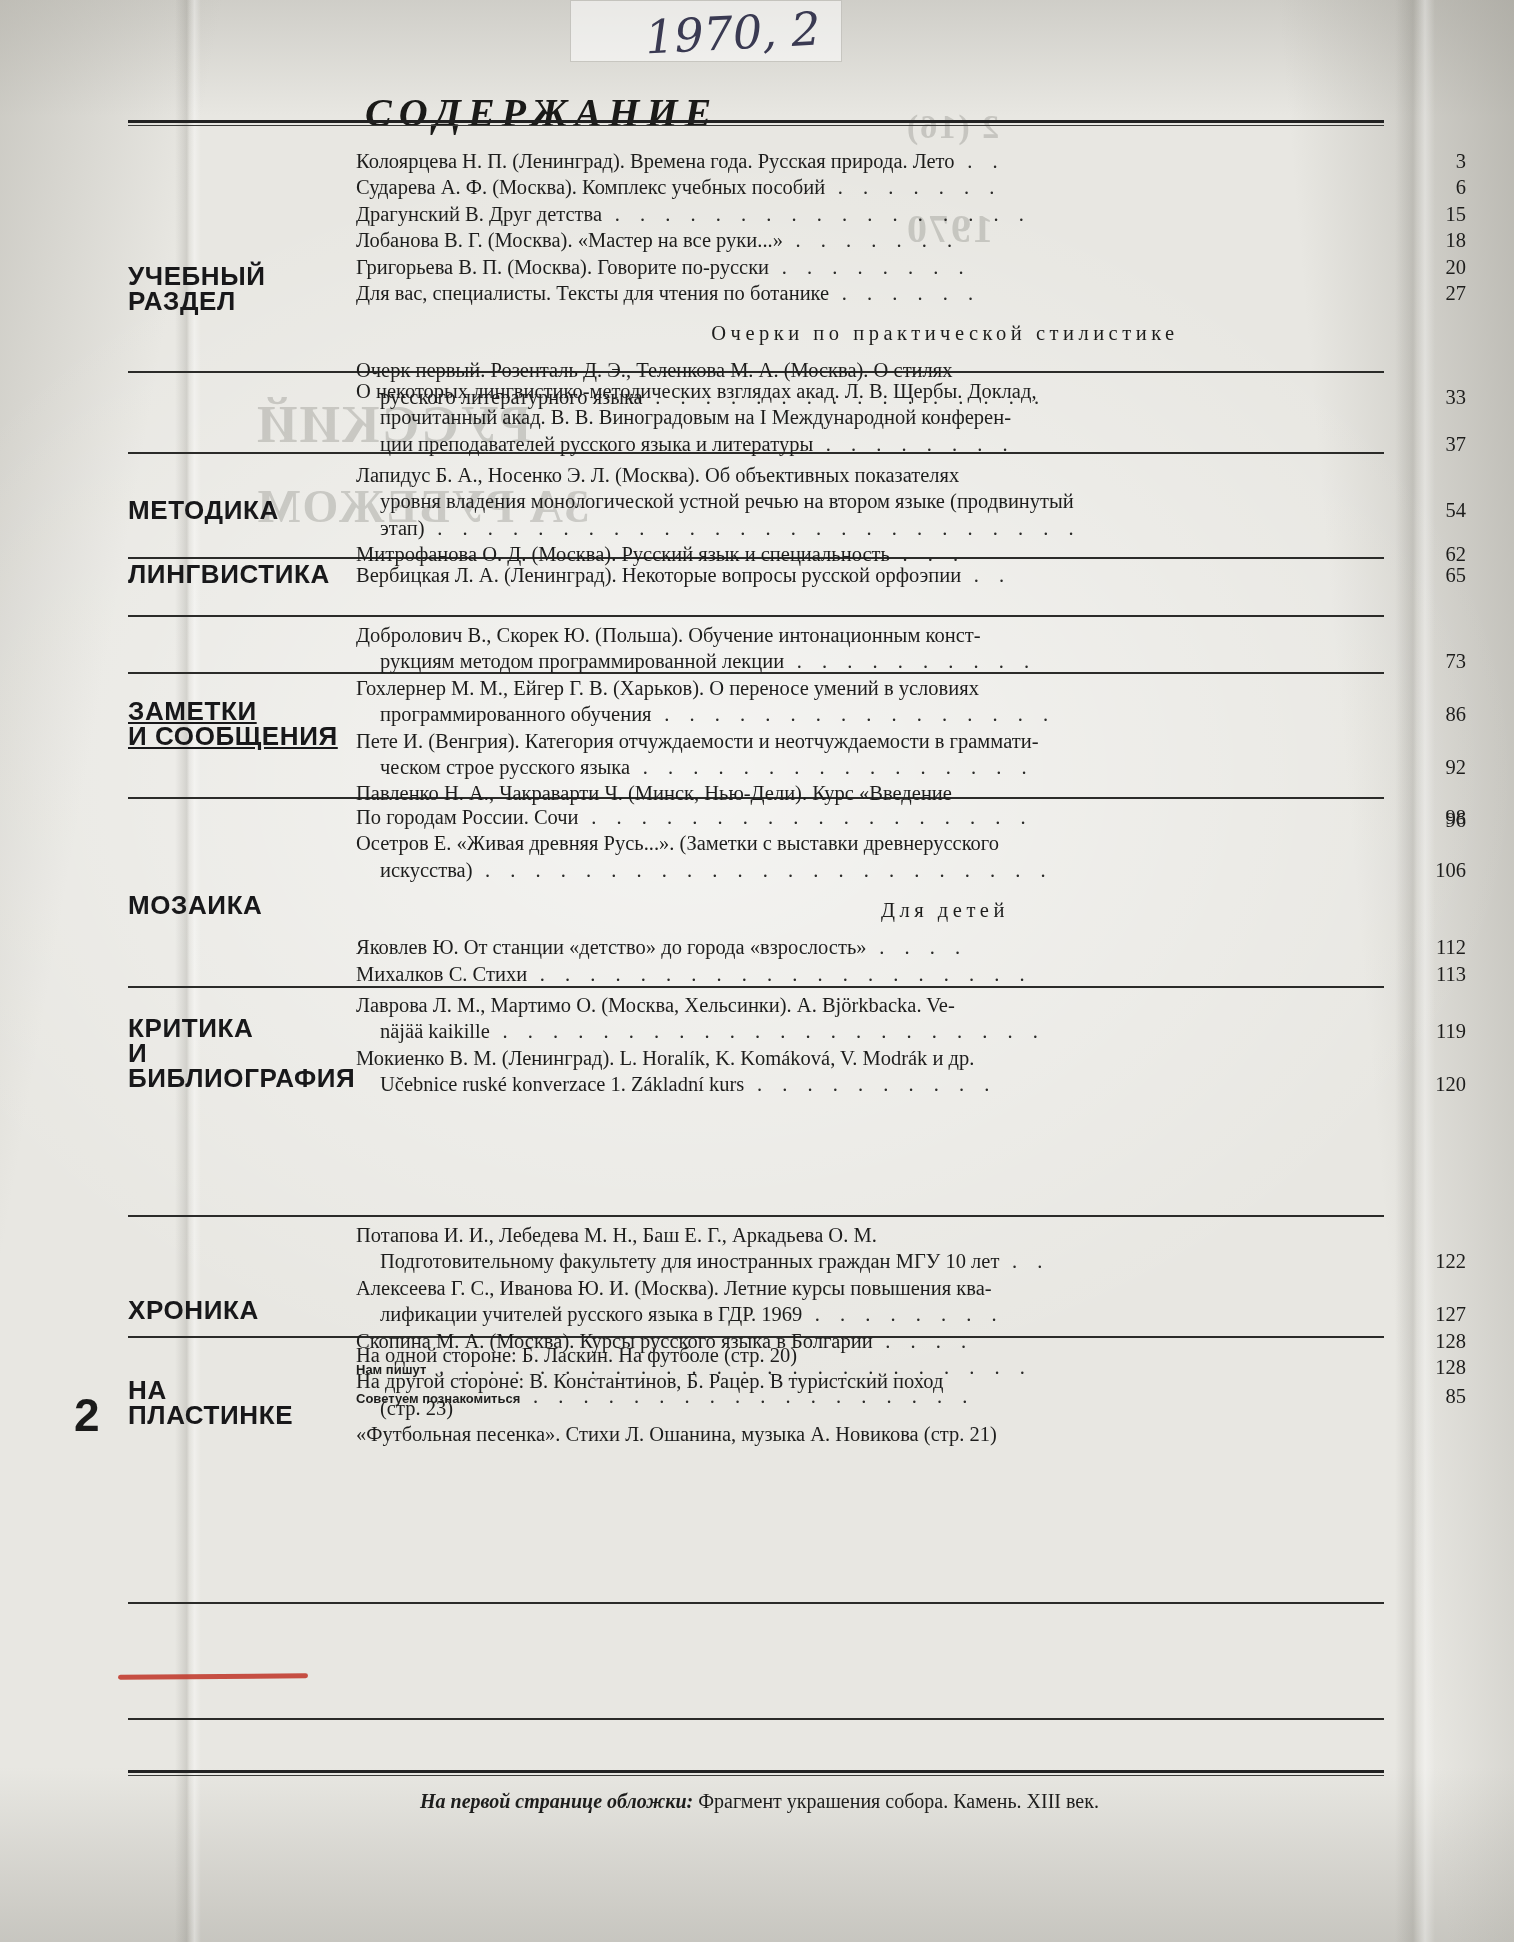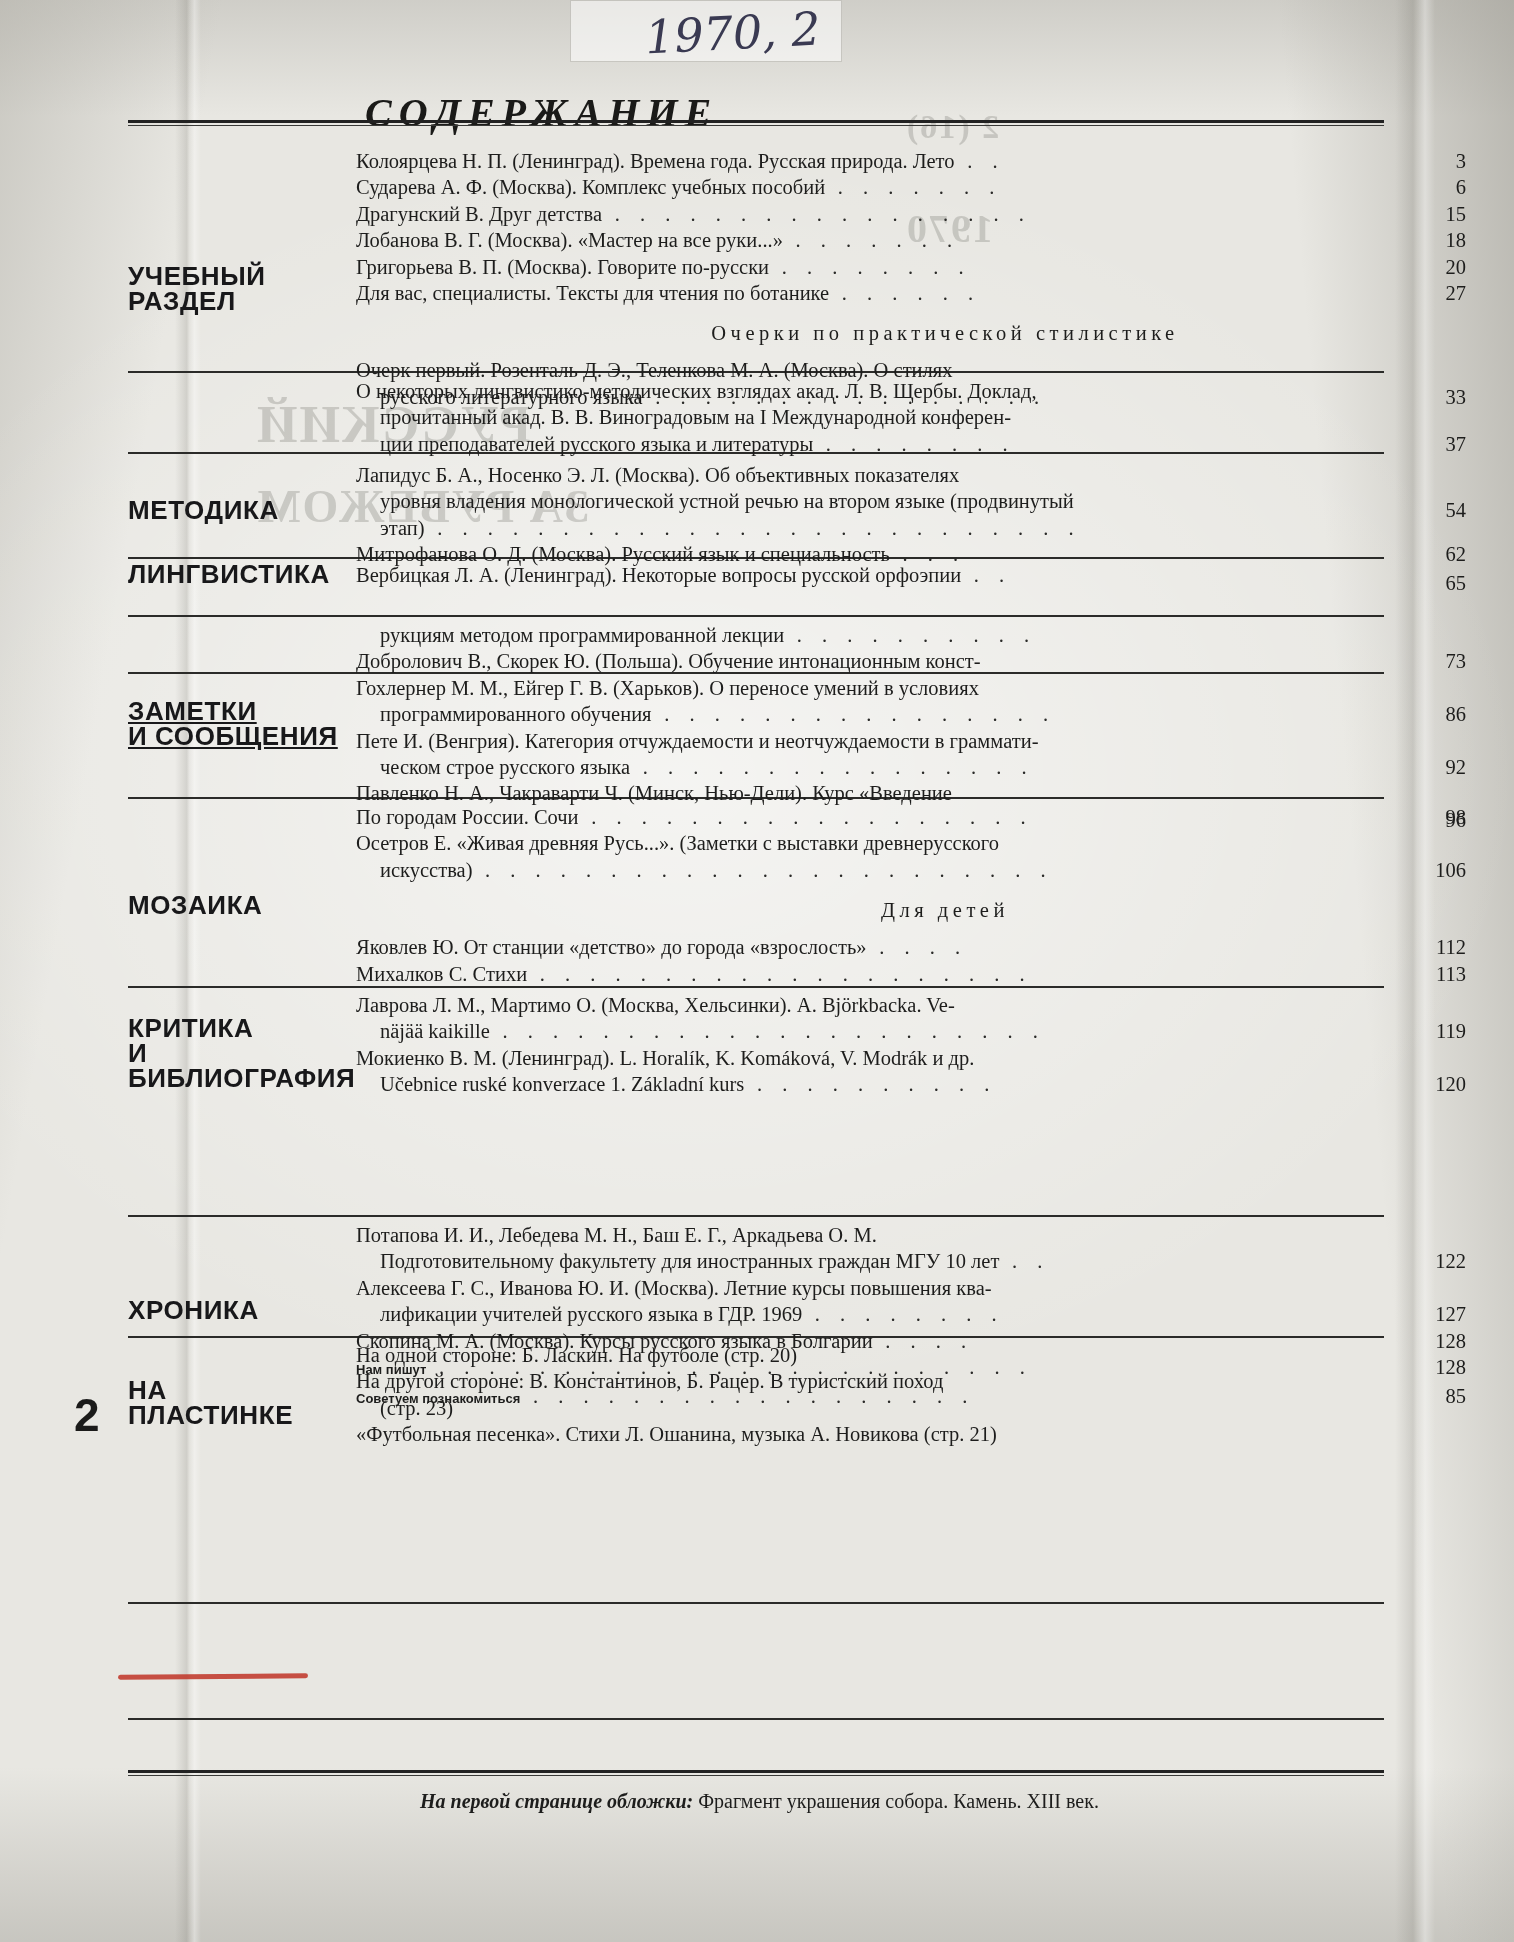--- a/index.html
+++ b/index.html
@@ -274,33 +274,33 @@
         </div>
       </div>
     </div>
     <div class="section" style="top: 562px;">
       <div class="sec-label" style="top: 0px;">
         <div>ЛИНГВИСТИКА</div>
       </div>
       <div class="entries">
         <div class="entry">
           <div class="ln"><span>Вербицкая Л. А. (Ленинград). Некоторые вопросы русской орфоэпии</span><span class="dots"> . . </span></div>
-          <div class="pg" style="top: 8px;">65</div>
+          <div class="pg" style="top: 0px;">65</div>
         </div>
       </div>
     </div>
     <div class="section" style="top: 622px;">
       <div class="sec-label" style="top: 76.6px; text-decoration: underline;">
         <div>ЗАМЕТКИ</div>
         <div>И СООБЩЕНИЯ</div>
       </div>
       <div class="entries">
         <div class="entry">
+          <div class="ln"><span>Добролович В., Скорек Ю. (Польша). Обучение интонационным конст-</span></div>
           <div class="ln ind"><span>рукциям методом программированной лекции</span><span class="dots"> . . . . . . . . . . </span></div>
-          <div class="ln"><span>Добролович В., Скорек Ю. (Польша). Обучение интонационным конст-</span></div>
           <div class="pg" style="top: 26.4px;">73</div>
         </div>
         <div class="entry">
           <div class="ln"><span>Гохлернер М. М.,  Ейгер Г. В. (Харьков). О переносе умений в условиях</span></div>
           <div class="ln ind"><span>программированного обучения</span><span class="dots"> . . . . . . . . . . . . . . . . </span></div>
           <div class="pg" style="top: 26.4px;">86</div>
         </div>
         <div class="entry">
           <div class="ln"><span>Пете И. (Венгрия). Категория отчуждаемости и неотчуждаемости в граммати-</span></div>
           <div class="ln ind"><span>ческом строе русского языка</span><span class="dots"> . . . . . . . . . . . . . . . . </span></div>

